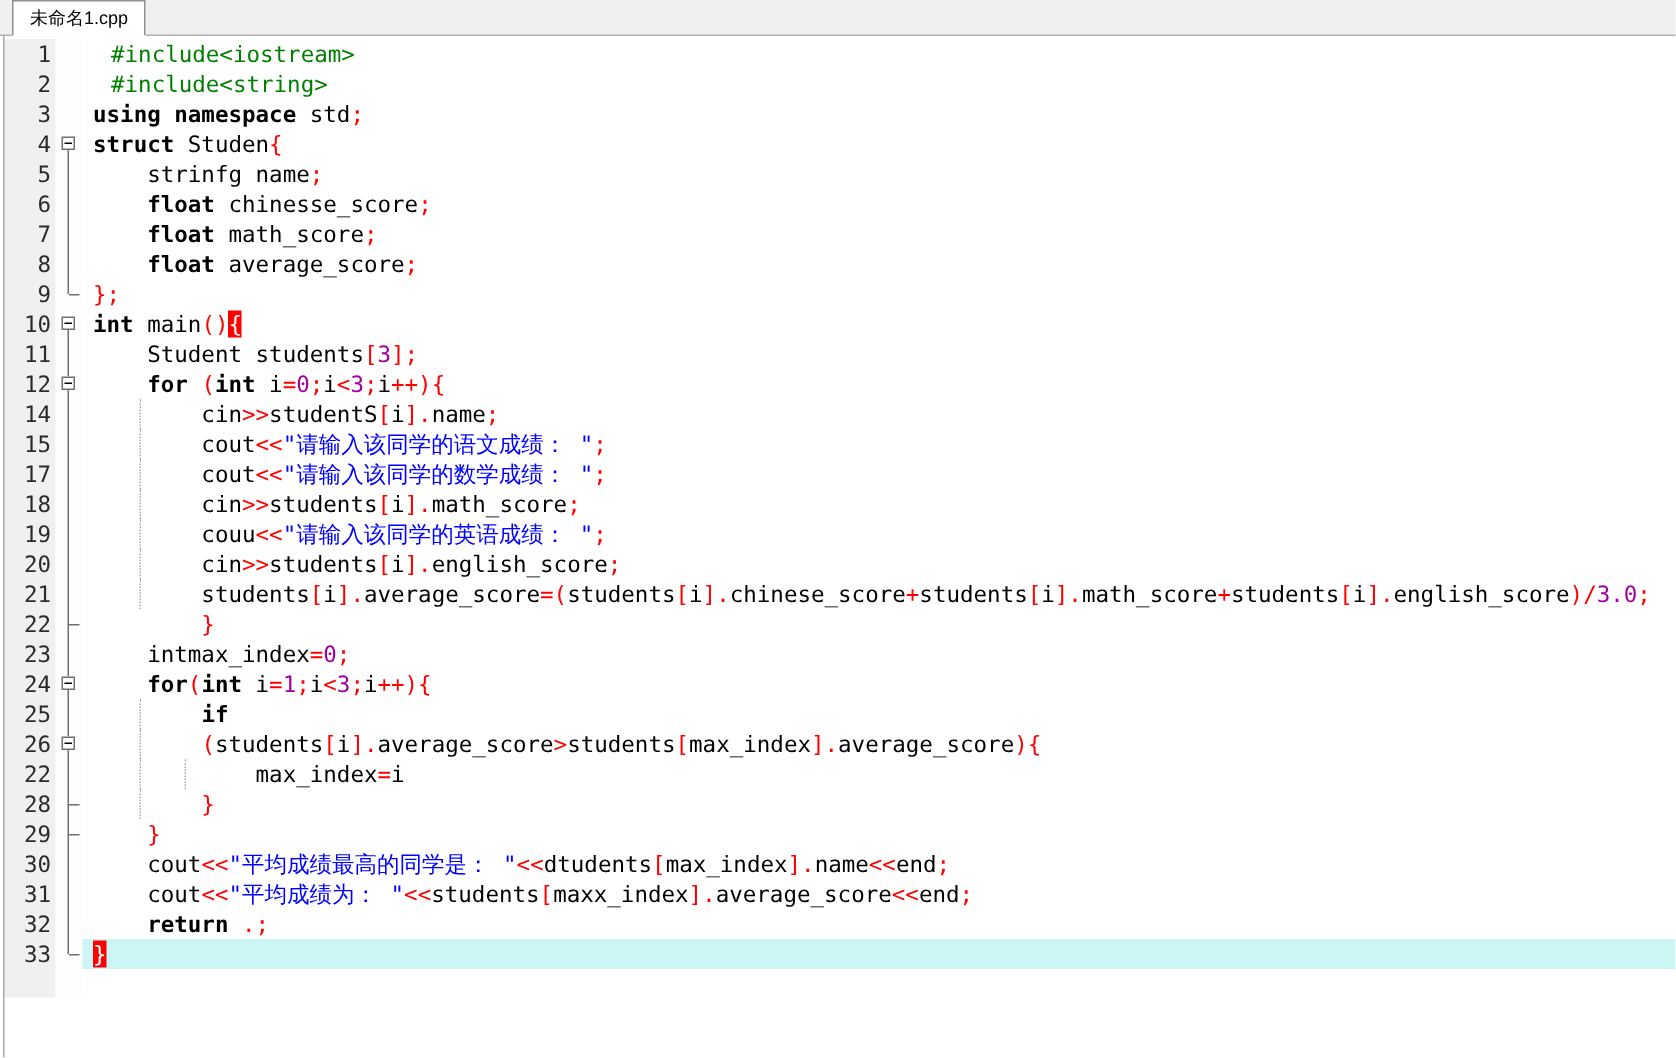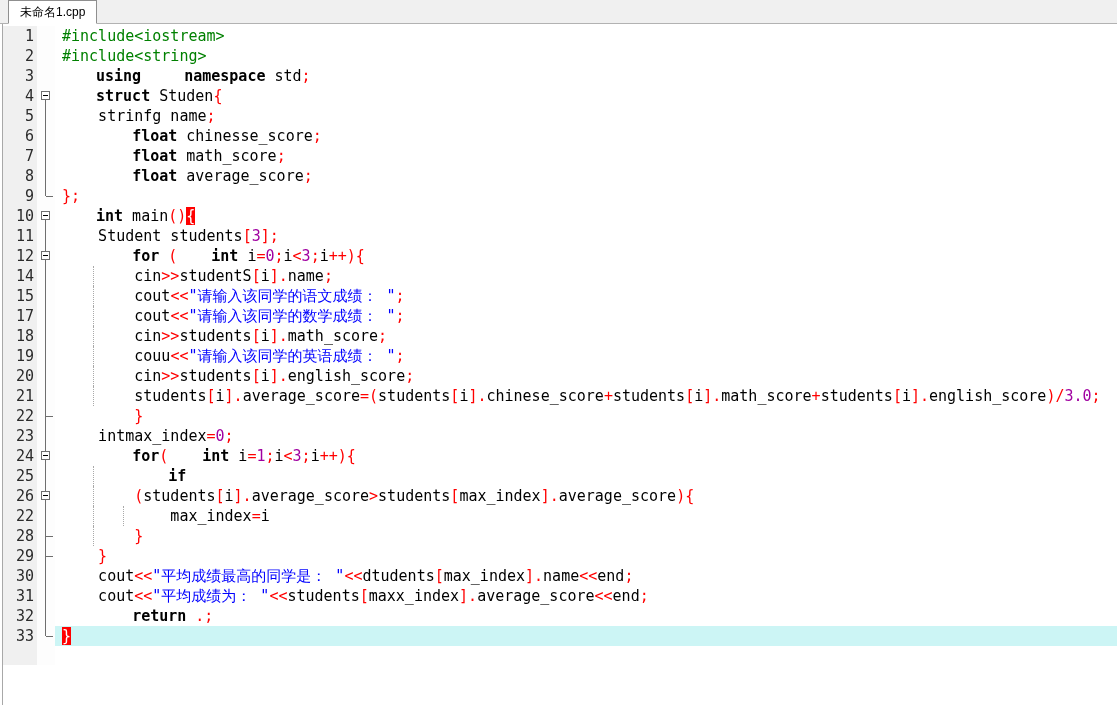--- a/index.html
+++ b/index.html
@@ -26,22 +26,22 @@
   .fh{position:absolute;left:9px;top:10px;width:7px;height:1px;background:#6f6f6f;}
   .fbox{position:absolute;left:4px;top:5px;width:9px;height:9px;box-sizing:border-box;
         background:#fff;border:1px solid #6f6f6f;}
   .fbox::after{content:'';position:absolute;left:1px;top:3px;width:5px;height:1px;background:#000;}
   .code{flex:1;position:relative;padding-left:7px;white-space:pre;
         font:15px/20px "DejaVu Sans Mono",monospace;color:var(--c-plain);}
   .code.active{background:var(--c-active_line_bg);}
   .guide{position:absolute;top:0;bottom:0;width:0;border-left:1px dotted #a9a9a9;}
 
   
-  .tk-g{color:var(--c-preprocessor);}
-  .tk-k{color:var(--c-keyword);font-weight:bold;margin-left:34px;}
+  .tk-g{color:var(--c-preprocessor);margin-left:12px;}
+  .tk-k{color:var(--c-keyword);font-weight:bold;}
   .tk-t{color:var(--c-plain);}
   .tk-r{color:var(--c-operator);}
   .tk-b{color:var(--c-string);}
   .tk-n{color:var(--c-number);}
   .tk-m{color:var(--c-brace_match_fg);background:var(--c-brace_match_bg);}
 </style>
 </head>
 <body>
 
 <div class="window">

